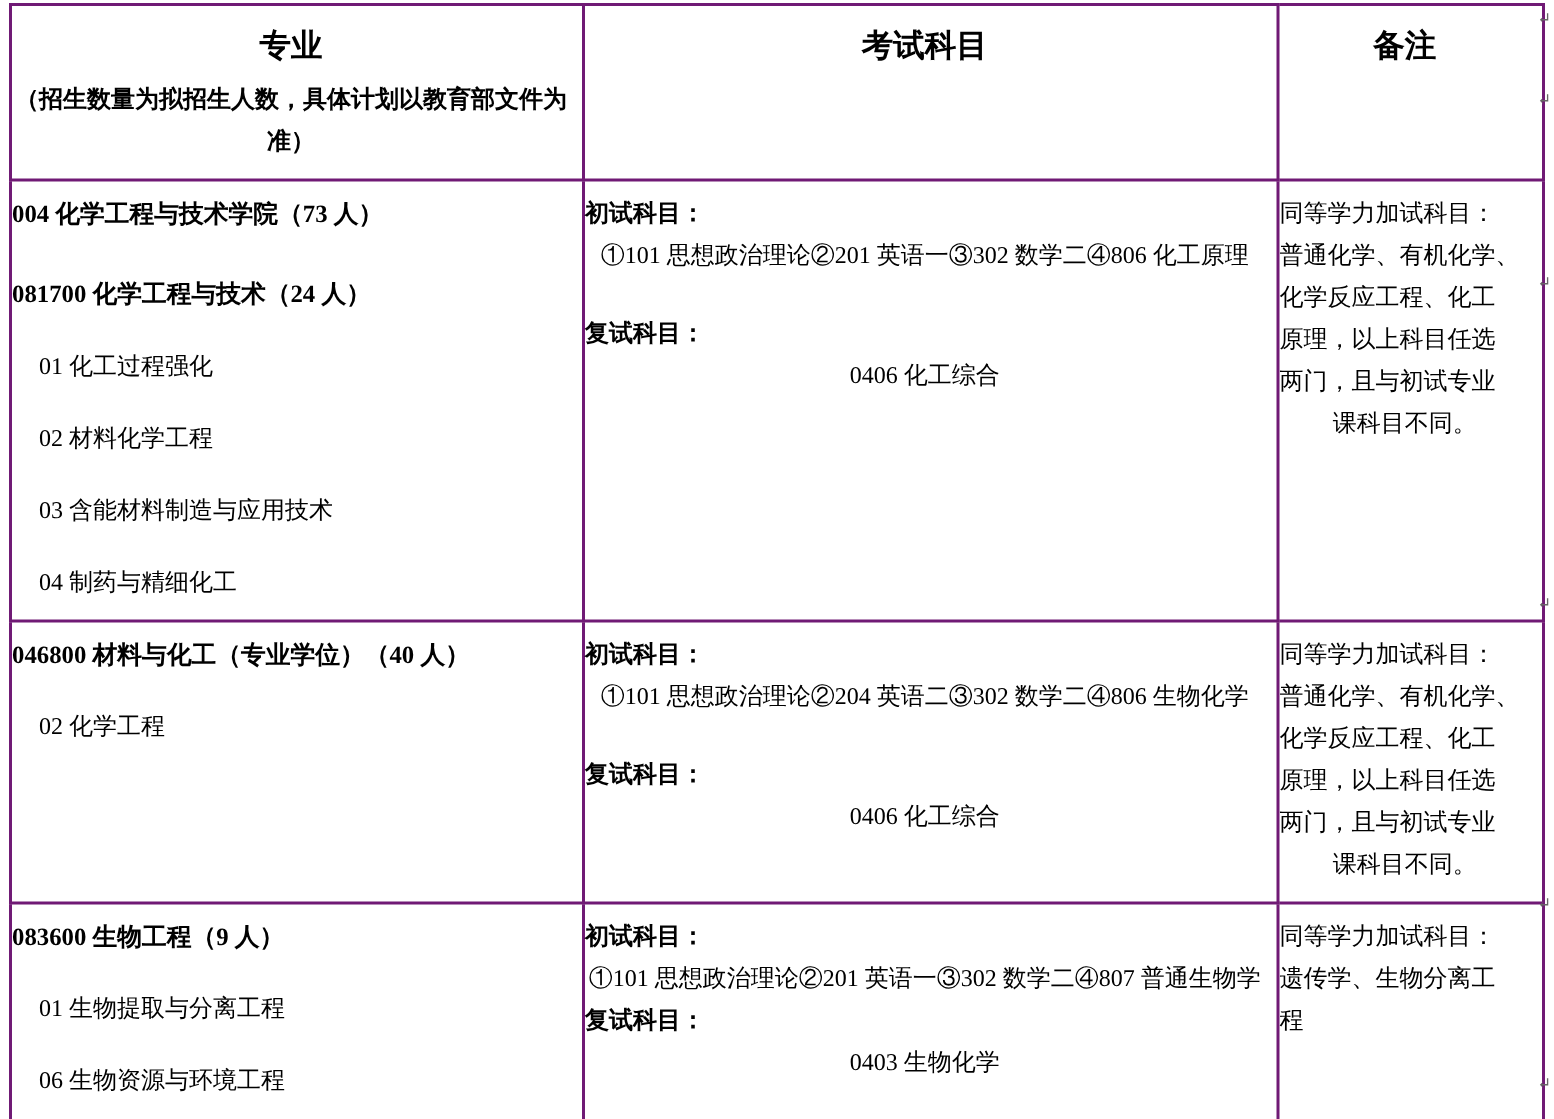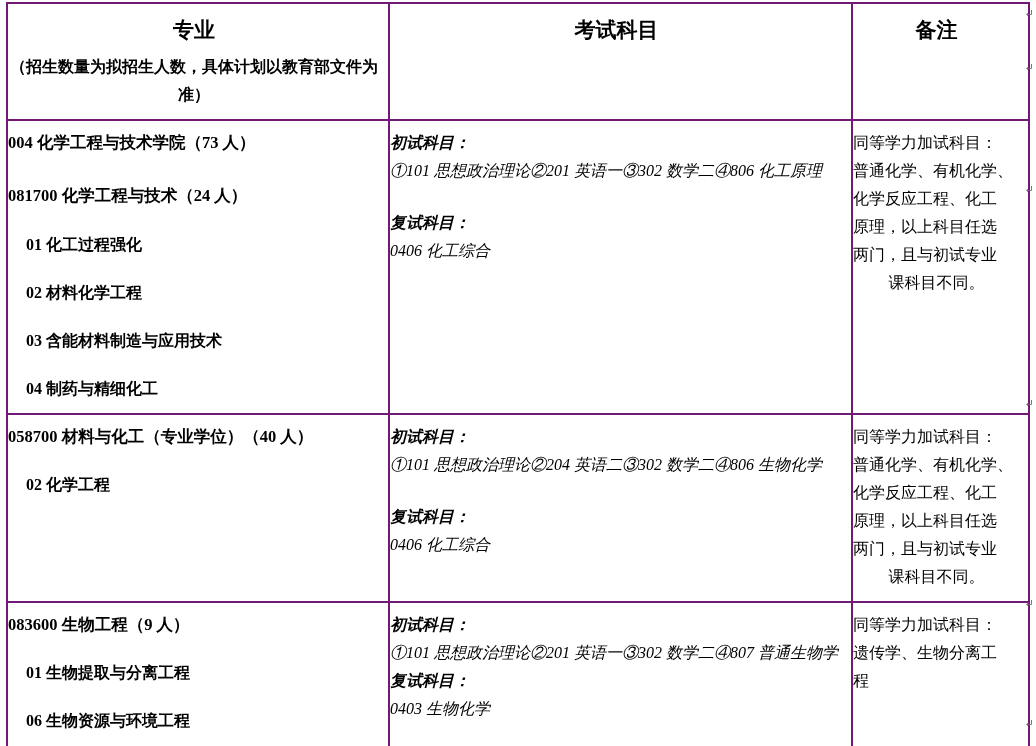--- a/index.html
+++ b/index.html
@@ -66,33 +66,34 @@
   
   .major-cell { font-size: 16px; }
   .major-head {
     font-weight: bold;
     font-size: 16.5px;
     margin: 0 0 2px 0;
   }
   .major-dir {
     margin-left: 18px;
     font-size: 16px;
-    font-weight: bold;
+    font-weight: normal;
     margin-top: 20px;
   }
   .blank-line { height: 22px; }
 
-  .exam-cell { font-size: 16px; font-style: italic; }
+  .exam-cell { font-size: 16px; }
   .exam-label {
     font-weight: bold;
     margin: 0;
   }
   .exam-body {
     margin: 0;
     font-weight: normal;
+    text-align: center;
   }
   .exam-gap { height: 24px; }
 
   .note-cell {
     font-size: 16px;
     vertical-align: middle;
     text-align: justify;
     text-align-last: center;
     line-height: 1.85;
     padding-left: 10px;
@@ -162,21 +163,21 @@
           <span class="note-line note-first">普通化学、有机化学、</span>
           <span class="note-line note-first">化学反应工程、化工</span>
           <span class="note-line note-first">原理，以上科目任选</span>
           <span class="note-line note-first">两门，且与初试专业</span>
           <span class="note-line">课科目不同。</span>
         </td>
       </tr>
 
       <tr>
         <td class="major-cell">
-          <p class="major-head">058700 材料与化工（专业学位）（40 人）</p>
+          <p class="major-head">046800 材料与化工（专业学位）（40 人）</p>
           <div class="major-dir">02 化学工程</div>
           <div class="blank-line"></div>
         </td>
         <td class="exam-cell">
           <p class="exam-label">初试科目：</p>
           <p class="exam-body">①101 思想政治理论②204 英语二③302 数学二④806 生物化学</p>
           <div class="exam-gap"></div>
           <p class="exam-label">复试科目：</p>
           <p class="exam-body">0406 化工综合</p>
         </td>

